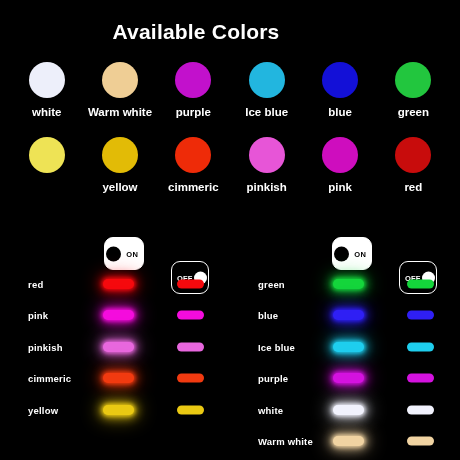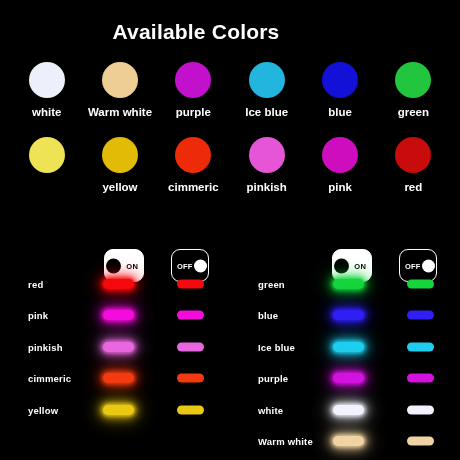--- a/index.html
+++ b/index.html
@@ -69,34 +69,35 @@
   
   .toggle-row {
     position: absolute;
     top: 237px;
     left: 0;
     width: 460px;
     height: 18px;
   }
   .toggle {
     position: absolute;
-    top: 12px;
+    top: 0;
     width: 40px;
     height: 33px;
     border-radius: 9px;
     box-sizing: border-box;
   }
   .toggle.on {
     background: #ffffff;
     border: 1px solid #ffffff;
   }
   .toggle.off {
     background: #000000;
     border: 1.5px solid #ffffff;
     width: 38px;
+    margin-top: 24px;
   }
   .toggle .knob {
     position: absolute;
     top: 50%;
     transform: translateY(-50%);
     border-radius: 50%;
   }
   .toggle.on .knob {
     left: 1px;
     width: 15px;

